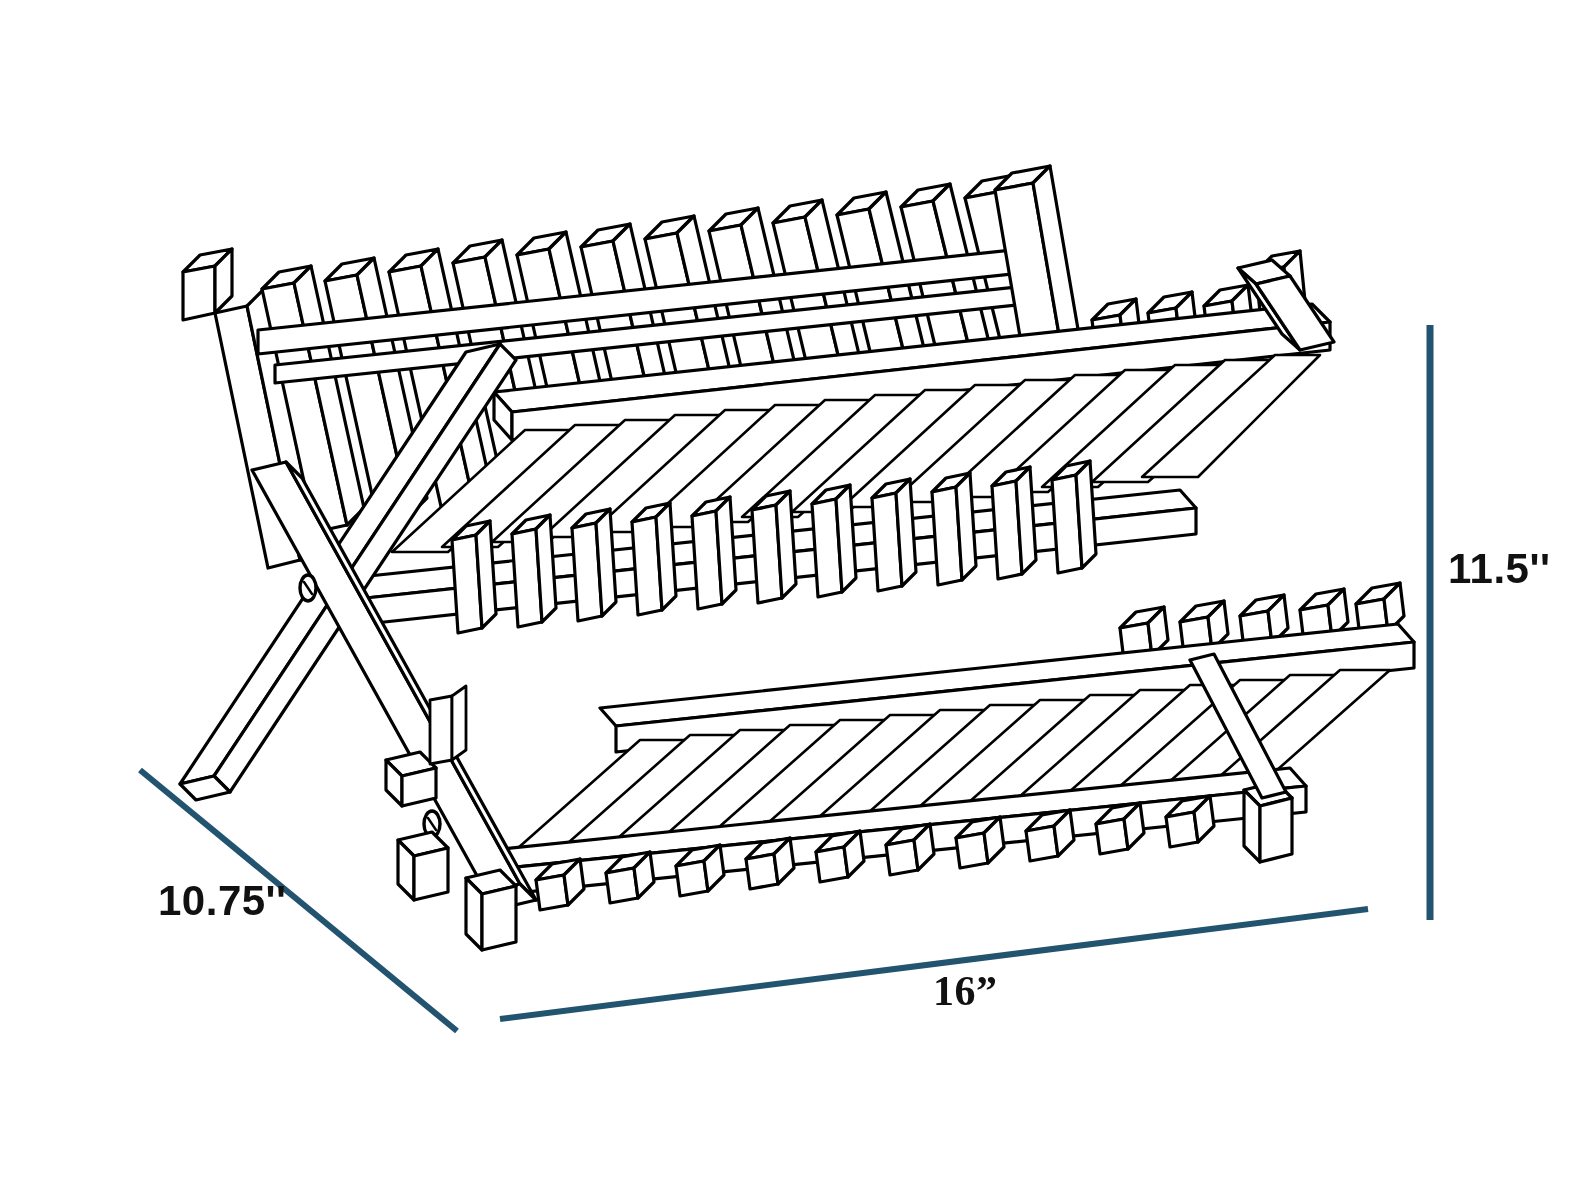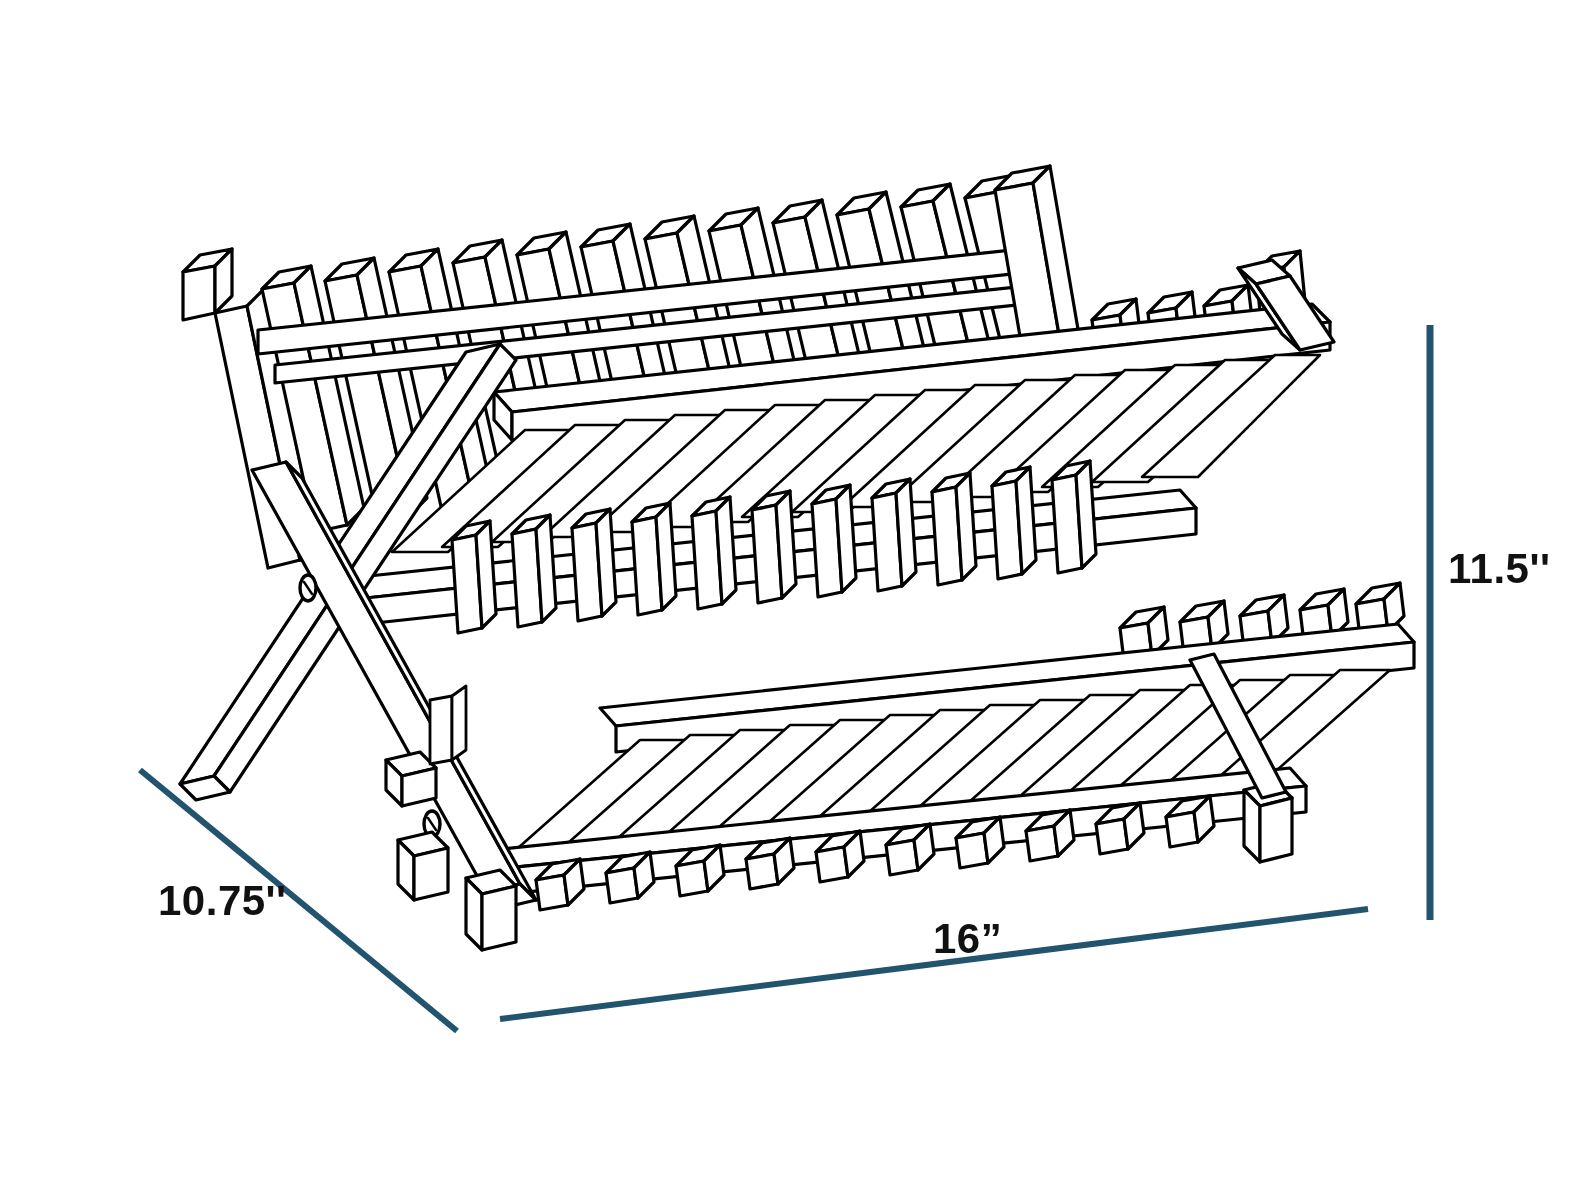--- a/index.html
+++ b/index.html
@@ -355,15 +355,15 @@
   <svg id="dimlayer" viewBox="0 0 1590 1188" xmlns="http://www.w3.org/2000/svg" aria-hidden="true">
     <line id="line-height" x1="1430" y1="325" x2="1430" y2="920" stroke="#22536f" stroke-width="7" stroke-linecap="butt"></line>
     <line id="line-depth" x1="140" y1="770" x2="457" y2="1031" stroke="#22536f" stroke-width="6" stroke-linecap="butt"></line>
     <line id="line-width" x1="500" y1="1019" x2="1368" y2="909" stroke="#22536f" stroke-width="6" stroke-linecap="butt"></line>
   </svg>
 
   <div class="dim-label" id="label-height" style="left: 1448px; top: 548px; color: rgb(17, 17, 17); text-align: right;">11.5''</div>
 
   <div class="dim-label" id="label-depth" style="left: 118px; top: 880px; color: rgb(17, 17, 17);">10.75''</div>
 
-  <div class="dim-label" id="label-width" style="left: 933px; top: 918px; color: rgb(17, 17, 17);">16”</div>
+  <div class="dim-label" id="label-width" style="left: 933px; top: 970px; color: rgb(17, 17, 17); font-family: Liberation Serif, serif;">16”</div>
 
 </div>
 
 </body></html>

